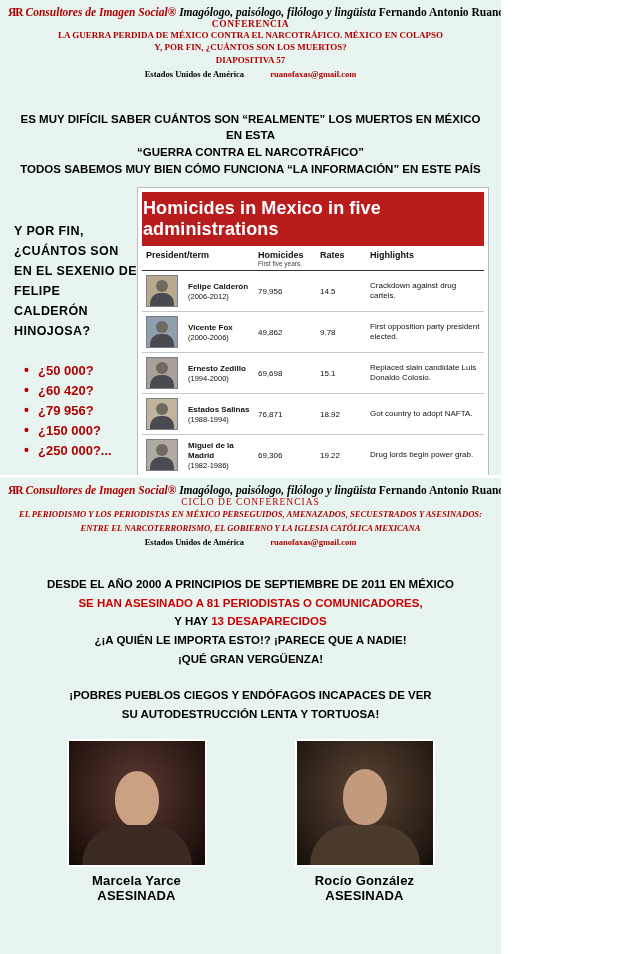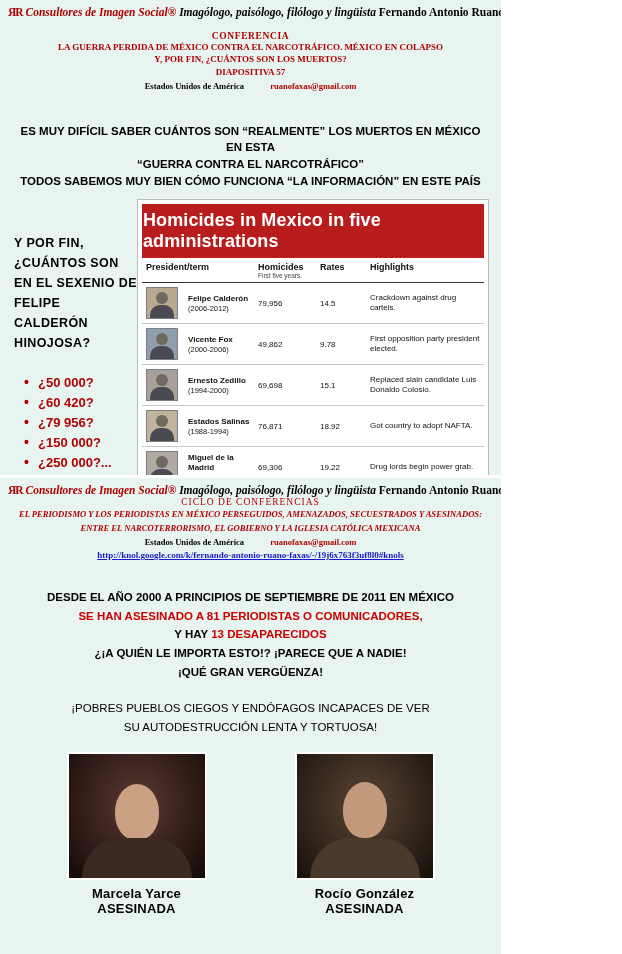--- a/index.html
+++ b/index.html
@@ -57,21 +57,21 @@
   .hdr-author {
     color: #000000;
     font-style: italic;
   }
   .hdr-conf {
     font-family: "Liberation Serif", serif;
     font-size: 9.5px;
     font-weight: bold;
     color: #b00000;
     letter-spacing: .6px;
-    margin-top: 13px;
+    margin-top: 1px;
   }
   .hdr-title {
     font-family: "Liberation Serif", serif;
     font-size: 9px;
     font-weight: bold;
     color: #b00000;
     margin-top: 1px;
     line-height: 1.25;
   }
   .hdr-contact {
@@ -285,21 +285,21 @@
     font-size: 11.5px;
     font-weight: bold;
     line-height: 1.62;
     padding: 0 18px;
   }
   .red { color: #cc0000; }
   .s2-main2 {
     text-align: center;
     margin-top: 18px;
     font-size: 11.5px;
-    font-weight: normal;
+    font-weight: bold;
     line-height: 1.6;
     padding: 0 34px;
   }
   .photos {
     display: flex;
     justify-content: center;
     gap: 88px;
     margin-top: 16px;
   }
   .photo-block {
@@ -513,21 +513,20 @@
         <span class="hdr-author">Imagólogo, paisólogo, filólogo y lingüista</span>
         <b>Fernando  Antonio  Ruano  Faxas</b>
       </div>
       <div class="s2-hdr-conf">CICLO  DE  CONFERENCIAS</div>
       <div class="s2-title">EL PERIODISMO Y LOS PERIODISTAS EN MÉXICO PERSEGUIDOS,  AMENAZADOS,  SECUESTRADOS Y ASESINADOS:</div>
       <div class="s2-title">ENTRE EL NARCOTERRORISMO,  EL GOBIERNO  Y LA IGLESIA CATÓLICA MEXICANA</div>
       <div class="hdr-contact">
         <span>Estados Unidos de América</span>
         <span class="mail">ruanofaxas@gmail.com</span>
       </div>
-      <div class="s2-link">http://knol.google.com/k/fernando-antonio-ruano-faxas/-/19j6x763f3uf8l0#knols</div>
     </div>
 
     <div class="s2-main">
       <div>DESDE EL AÑO 2000 A PRINCIPIOS DE SEPTIEMBRE DE 2011 EN MÉXICO</div>
       <div class="red">SE HAN ASESINADO A 81 PERIODISTAS O COMUNICADORES,</div>
       <div>
         <span>Y HAY </span><span class="red">13 DESAPARECIDOS</span>
       </div>
       <div>¿¡A QUIÉN LE IMPORTA ESTO!? ¡PARECE QUE A NADIE!</div>
       <div>¡QUÉ GRAN VERGÜENZA!</div>

